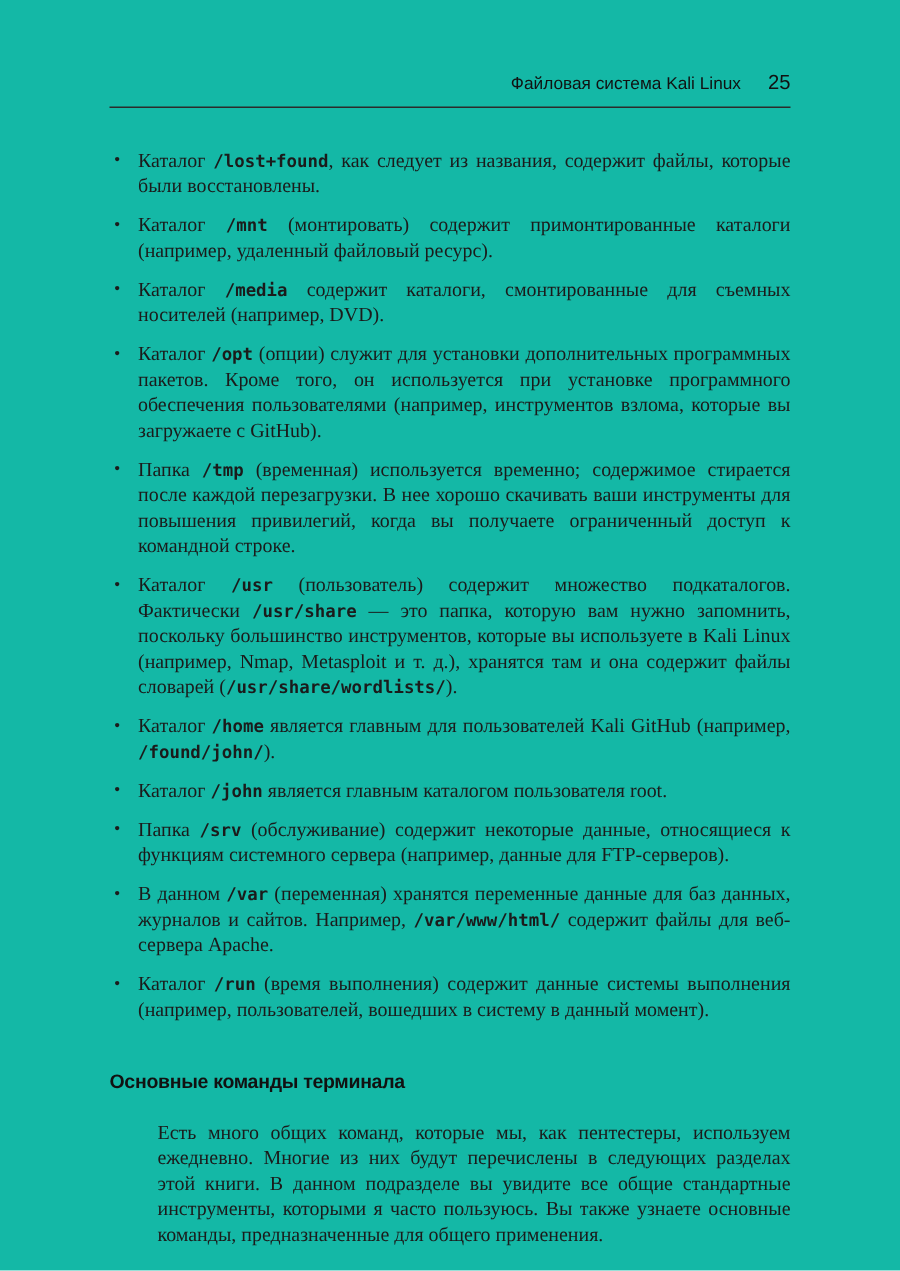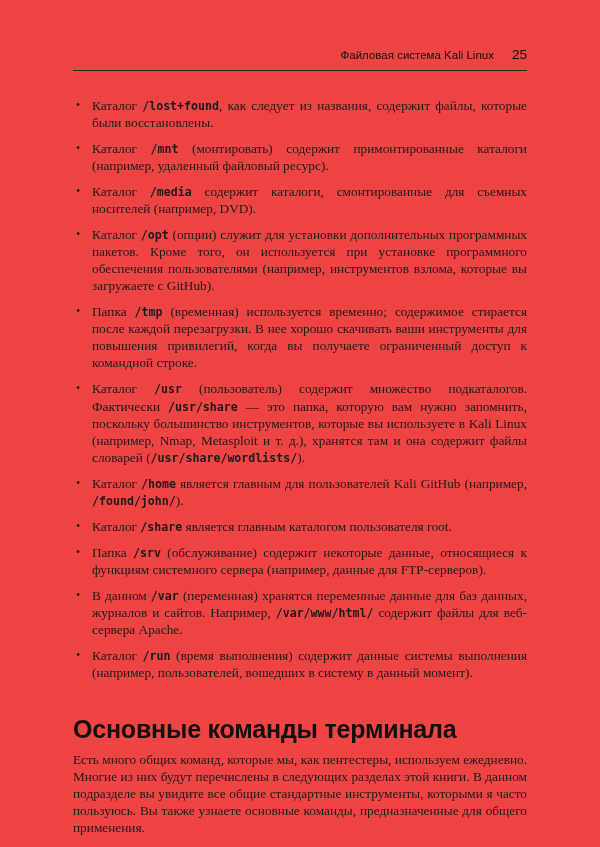--- a/index.html
+++ b/index.html
@@ -2,21 +2,21 @@
 <html lang="ru"><head>
 <meta charset="utf-8">
 <style>
   * { margin: 0; padding: 0; box-sizing: border-box; }
   html, body { background: #ffffff; }
   .page {
     position: relative;
     width: 600px;
     height: 847px;
     margin: 0 auto;
-    background: #ef4444;
+    background: #14b8a6;
     color: #1b1b1b;
     padding: 46px 73px 40px 73px;
     font-family: "Liberation Serif", serif;
     font-size: 13.3px;
     line-height: 1.28;
     overflow: hidden;
   }
   .page-header {
     display: flex;
     justify-content: flex-end;
@@ -54,28 +54,29 @@
     text-align: justify;
   }
   code {
     font-family: "DejaVu Sans Mono", monospace;
     font-size: 11.6px;
     font-weight: bold;
   }
   .section-heading {
     font-family: "Liberation Sans", sans-serif;
     font-weight: 700;
-    font-size: 25px;
+    font-size: 13px;
     letter-spacing: -0.2px;
     color: #111;
-    margin: 32px 0 6px 0;
+    margin: 32px 0 16px 0;
   }
   .para {
     text-align: justify;
     margin-bottom: 13px;
+    margin-left: 32px;
   }
 </style>
 </head>
 <body>
 
 <div class="page">
 
   <div class="page-header">
     <span class="running-title">Файловая система Kali Linux</span>
     <span class="page-number">25</span>
@@ -106,21 +107,21 @@
     <li class="bullet-item">
       <span class="bullet-marker">•</span>
       <div class="bullet-text"><span>Каталог </span><code>/usr</code><span> (пользователь) содержит множество подкаталогов. Фактически </span><code>/usr/share</code><span> — это папка, которую вам нужно запомнить, поскольку большинство инструментов, которые вы используете в Kali Linux (например, Nmap, Metasploit и т. д.), хранятся там и она содержит файлы словарей (</span><code>/usr/share/wordlists/</code><span>).</span></div>
     </li>
     <li class="bullet-item">
       <span class="bullet-marker">•</span>
       <div class="bullet-text"><span>Каталог </span><code>/home</code><span> является главным для пользователей Kali GitHub (например, </span><code>/found/john/</code><span>).</span></div>
     </li>
     <li class="bullet-item">
       <span class="bullet-marker">•</span>
-      <div class="bullet-text"><span>Каталог </span><code>/share</code><span> является главным каталогом пользователя root.</span></div>
+      <div class="bullet-text"><span>Каталог </span><code>/john</code><span> является главным каталогом пользователя root.</span></div>
     </li>
     <li class="bullet-item">
       <span class="bullet-marker">•</span>
       <div class="bullet-text"><span>Папка </span><code>/srv</code><span> (обслуживание) содержит некоторые данные, относящиеся к функциям системного сервера (например, данные для FTP-серверов).</span></div>
     </li>
     <li class="bullet-item">
       <span class="bullet-marker">•</span>
       <div class="bullet-text"><span>В данном </span><code>/var</code><span> (переменная) хранятся переменные данные для баз данных, журналов и сайтов. Например, </span><code>/var/www/html/</code><span> содержит файлы для веб-сервера Apache.</span></div>
     </li>
     <li class="bullet-item">

